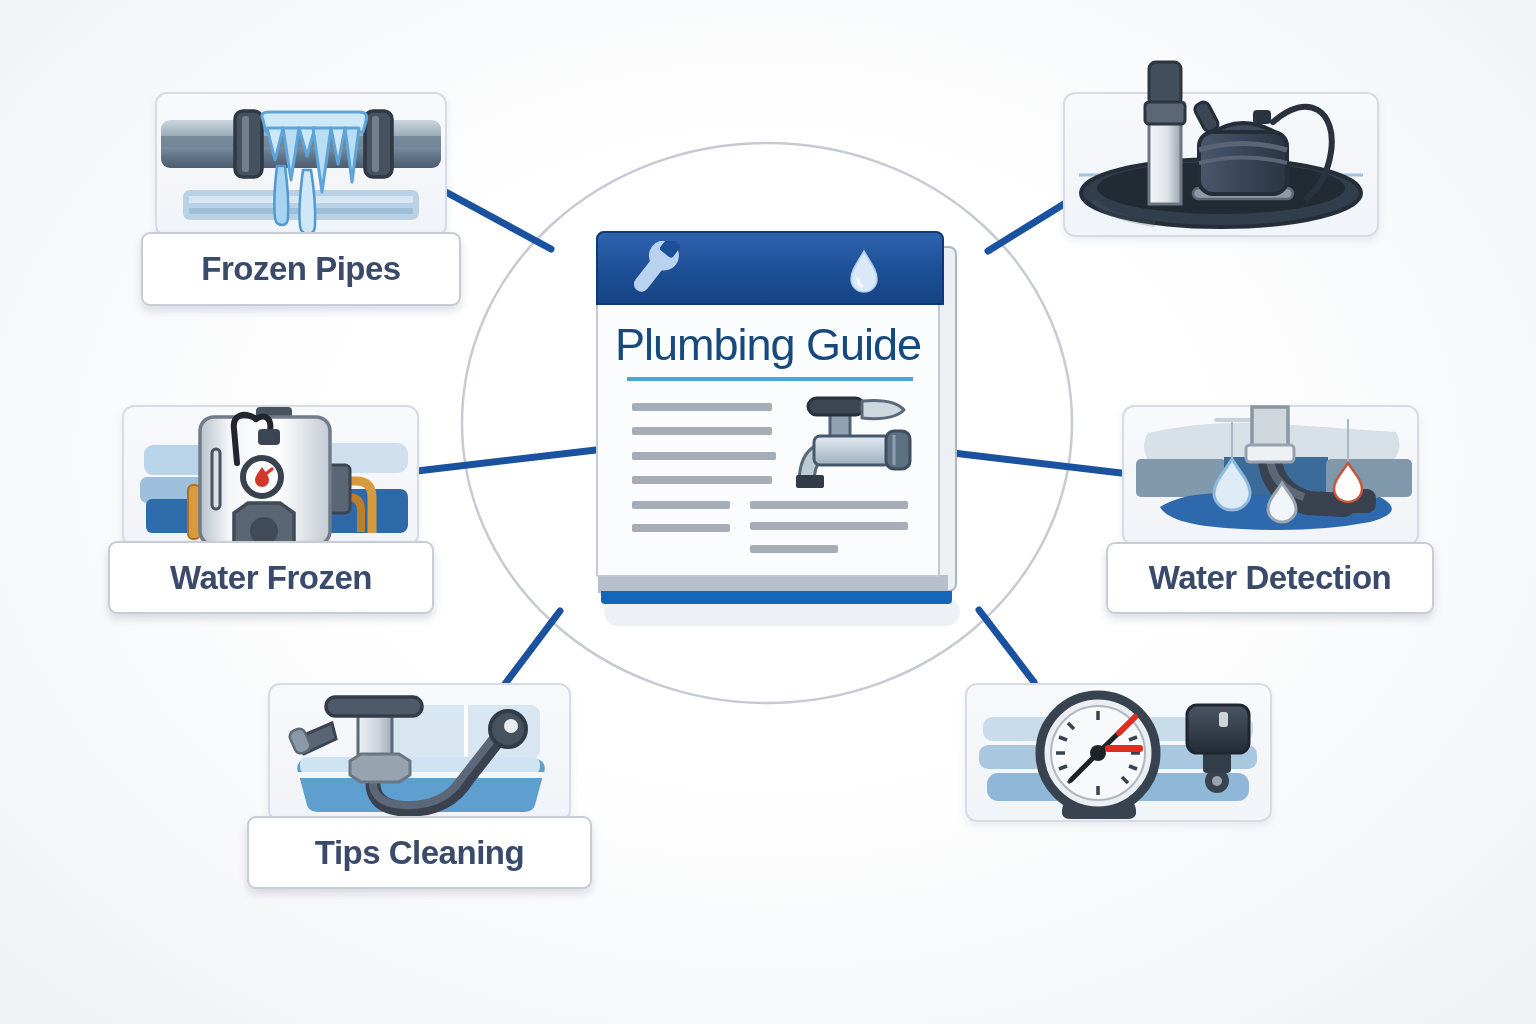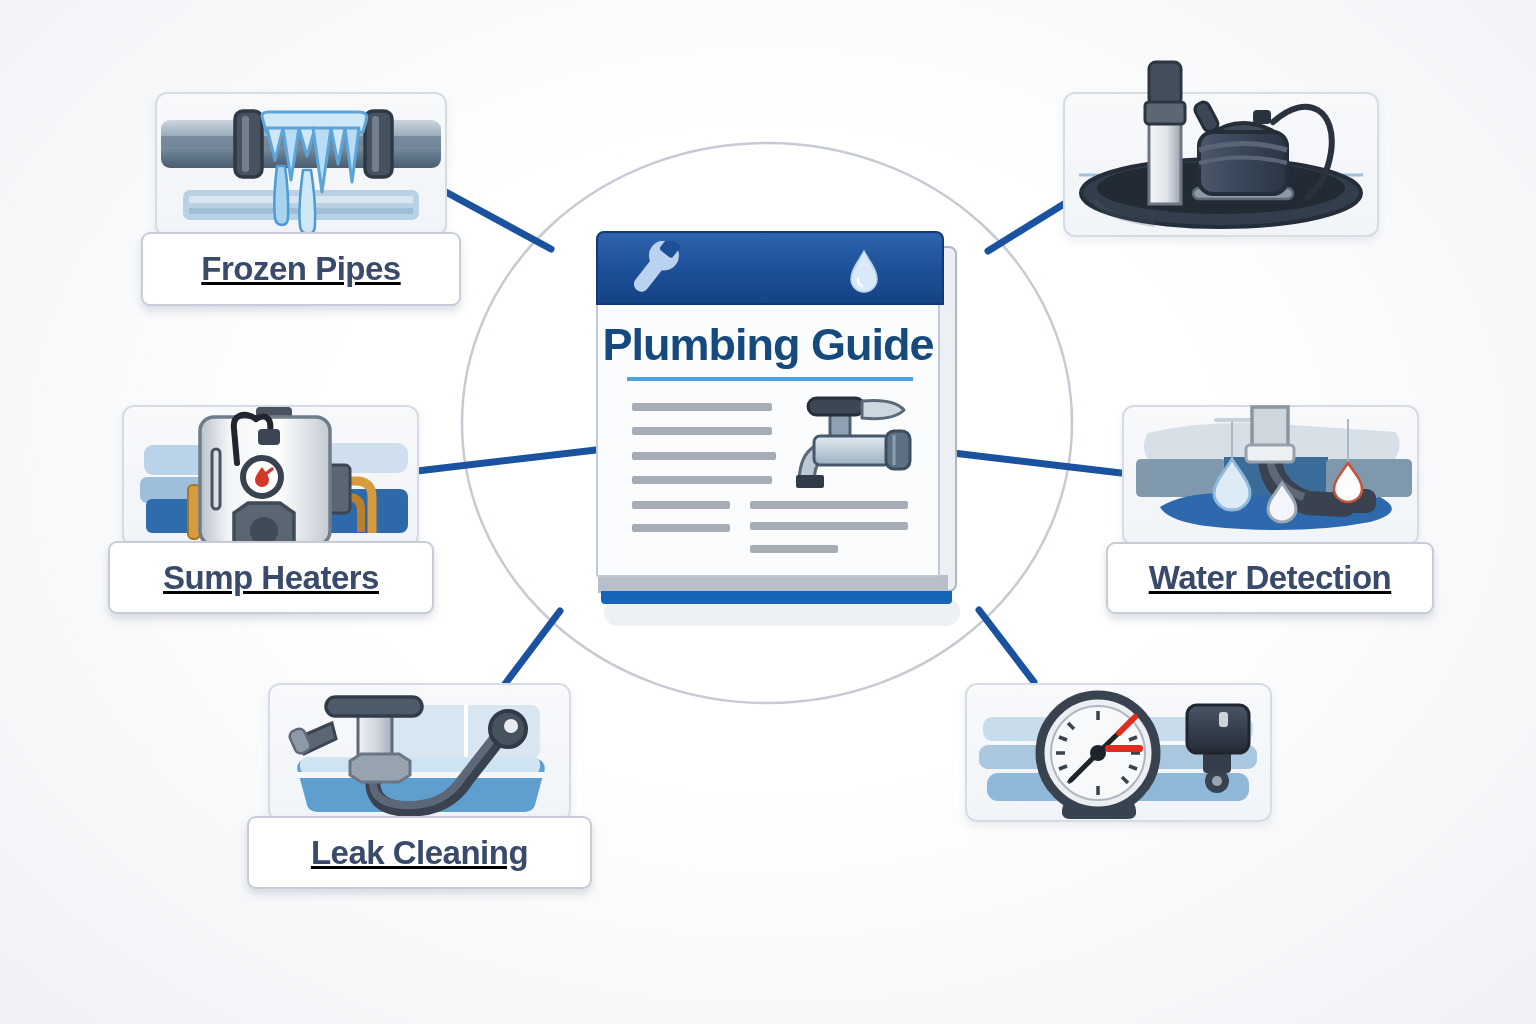--- a/index.html
+++ b/index.html
@@ -14,21 +14,21 @@
   .icon-card{
     position:absolute;z-index:2;border-radius:12px;
     background:linear-gradient(180deg,#f7f9fb 0%,#f1f4f8 100%);
     border:2px solid #d7dbe3;
     box-shadow:0 4px 8px rgba(150,158,175,.18);
   }
   .icon-card svg{position:absolute;left:0;top:0;width:100%;height:100%;overflow:visible;}
   .label-box{
     position:absolute;z-index:3;border-radius:9px;background:#ffffff;
     border:2px solid #c7ccd6;box-shadow:0 5px 9px rgba(130,140,160,.28);
-    display:flex;align-items:center;justify-content:center;text-decoration:underline;
+    display:flex;align-items:center;justify-content:center;
   }
   .label-text{
     font-weight:bold;font-size:33px;color:#3a4a6b;letter-spacing:-.5px;white-space:nowrap;
   }
 
   
   .doc-shadow{position:absolute;z-index:2;left:604px;top:598px;width:356px;height:28px;
     border-radius:14px;background:#edf0f4;}
   .doc-stack{position:absolute;z-index:2;left:609px;top:246px;width:344px;height:342px;
     border-radius:8px;background:#eceff3;border:2px solid #aeb6c2;}
@@ -38,21 +38,21 @@
     position:absolute;z-index:4;left:596px;top:231px;width:344px;height:346px;
     background:#fbfcfe;border:2px solid #c3c9d4;border-radius:8px 8px 2px 2px;box-sizing:border-box;
   }
   .doc-header{
     position:absolute;left:-2px;top:-2px;width:344px;height:70px;border-radius:8px 8px 0 0;
     background:linear-gradient(180deg,#2f63ae 0%,#1c4f96 55%,#154484 100%);
     border:2px solid #11397a;box-sizing:content-box;
   }
   .doc-title{
     position:absolute;left:0;top:86px;width:100%;text-align:center;
-    font-weight:bold;font-size:45px;letter-spacing:-1px;color:#16497e;
+    font-weight:normal;font-size:45px;letter-spacing:-1px;color:#16497e;
   }
   .doc-rule{position:absolute;left:29px;top:144px;width:286px;height:4px;background:#4da3dd;}
   .tline{position:absolute;height:8px;border-radius:2px;background:#a7adb6;}
 
   .hdr-icon{position:absolute;}
 </style>
 </head>
 <body>
 
 <div class="stage">
@@ -229,21 +229,21 @@
 
       <circle cx="138" cy="70" r="19" fill="#ffffff" stroke="#39434f" stroke-width="6"></circle>
       <path d="M138 60 c-5 7 -7 10 -7 13 a7 7 0 0 0 14 0 c0 -3 -2 -6 -7 -13 z" fill="#d2392b"></path>
       <line x1="138" y1="70" x2="148" y2="62" stroke="#d2392b" stroke-width="3.5" stroke-linecap="round"></line>
 
       <path d="M110 106 l14 -10 h32 l14 10 v32 h-60 z" fill="#5a6673" stroke="#414b58" stroke-width="3.5"></path>
       <circle cx="140" cy="124" r="14" fill="#414b58"></circle>
     </svg>
   </div>
   <div class="label-box" style="left:108px;top:541px;width:322px;height:69px">
-    <span class="label-text">Sump Heaters</span>
+    <span class="label-text">Water Frozen</span>
   </div>
 
   <div class="icon-card" style="left:1122px;top:405px;width:293px;height:137px">
     <svg viewBox="0 0 293 137" preserveAspectRatio="none">
       <path d="M24 26 q60 -14 130 -9 l118 8 q8 14 -2 28 l-246 0 q-8 -14 0 -27 z" fill="#d7dfe7"></path>
       <rect x="12" y="52" width="90" height="38" rx="5" fill="#8199ad"></rect>
       <rect x="100" y="50" width="104" height="40" fill="#3b6b99"></rect>
       <rect x="202" y="52" width="86" height="38" rx="5" fill="#7f98ac"></rect>
       <path d="M36 100 q28 -18 88 -13 q82 7 132 3 q28 15 -10 25 q-58 11 -128 7 q-72 -3 -82 -22 z" fill="#2d69ac"></path>
 
@@ -287,21 +287,21 @@
       <circle cx="241" cy="41" r="7" fill="#e8ecf0"></circle>
 
       <path d="M62 38 l-30 13 q-9 4 -4 11 l6 7 32 -15 z" fill="#5a6673" stroke="#3b4450" stroke-width="3"></path>
       <rect x="22" y="44" width="16" height="24" rx="6" transform="rotate(-24 30 56)" fill="#8d99a6" stroke="#5d6978" stroke-width="2.5"></rect>
       <rect x="88" y="28" width="34" height="52" fill="url(#dc-silver)" stroke="#5d6978" stroke-width="3"></rect>
       <rect x="56" y="12" width="96" height="19" rx="9.5" fill="#4d5a6a" stroke="#333d49" stroke-width="3.5"></rect>
       <path d="M80 76 l11 -7 h38 l11 7 v14 l-11 7 h-38 l-11 -7 z" fill="#97a3af" stroke="#6a7683" stroke-width="3"></path>
     </svg>
   </div>
   <div class="label-box" style="left:247px;top:816px;width:341px;height:69px">
-    <span class="label-text">Leak Cleaning</span>
+    <span class="label-text">Tips Cleaning</span>
   </div>
 
   <div class="icon-card" style="left:965px;top:683px;width:303px;height:135px">
     <svg viewBox="0 0 303 135" preserveAspectRatio="none">
       <defs>
         <linearGradient id="wp-valve" x1="0" y1="0" x2="0" y2="1">
           <stop offset="0" stop-color="#4a5564"></stop>
             <stop offset="1" stop-color="#232b36"></stop>
         </linearGradient>
       </defs>

